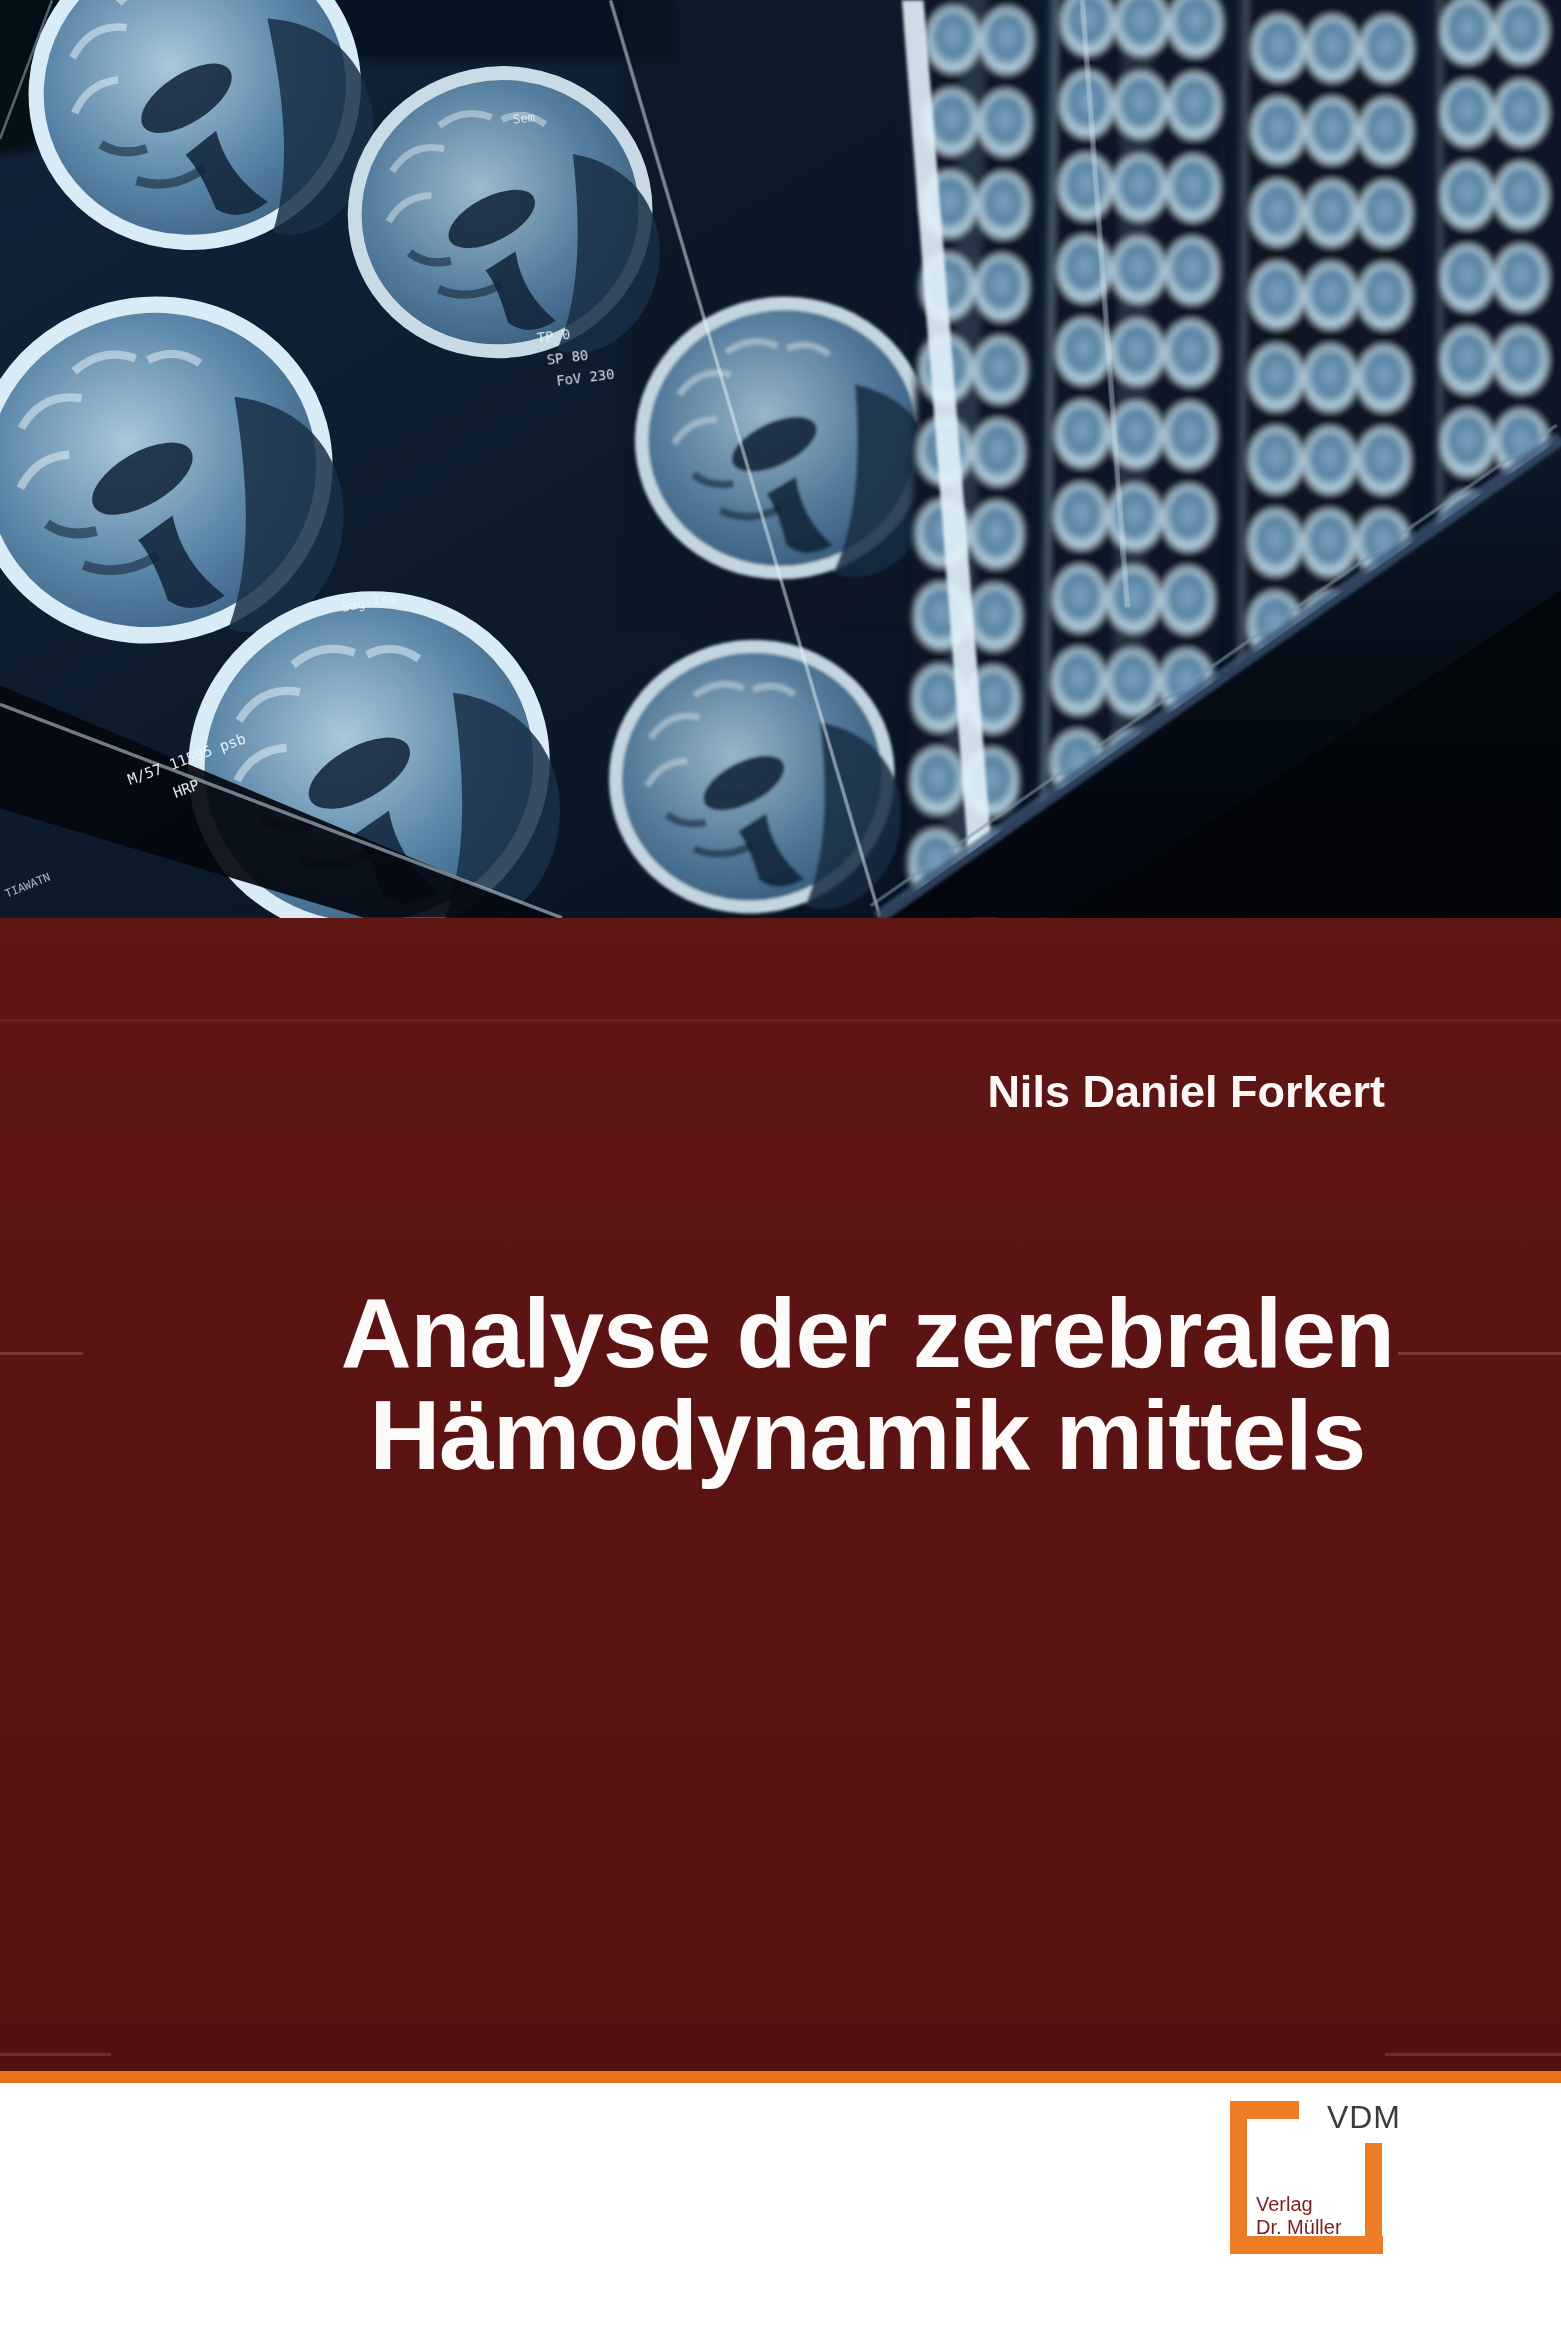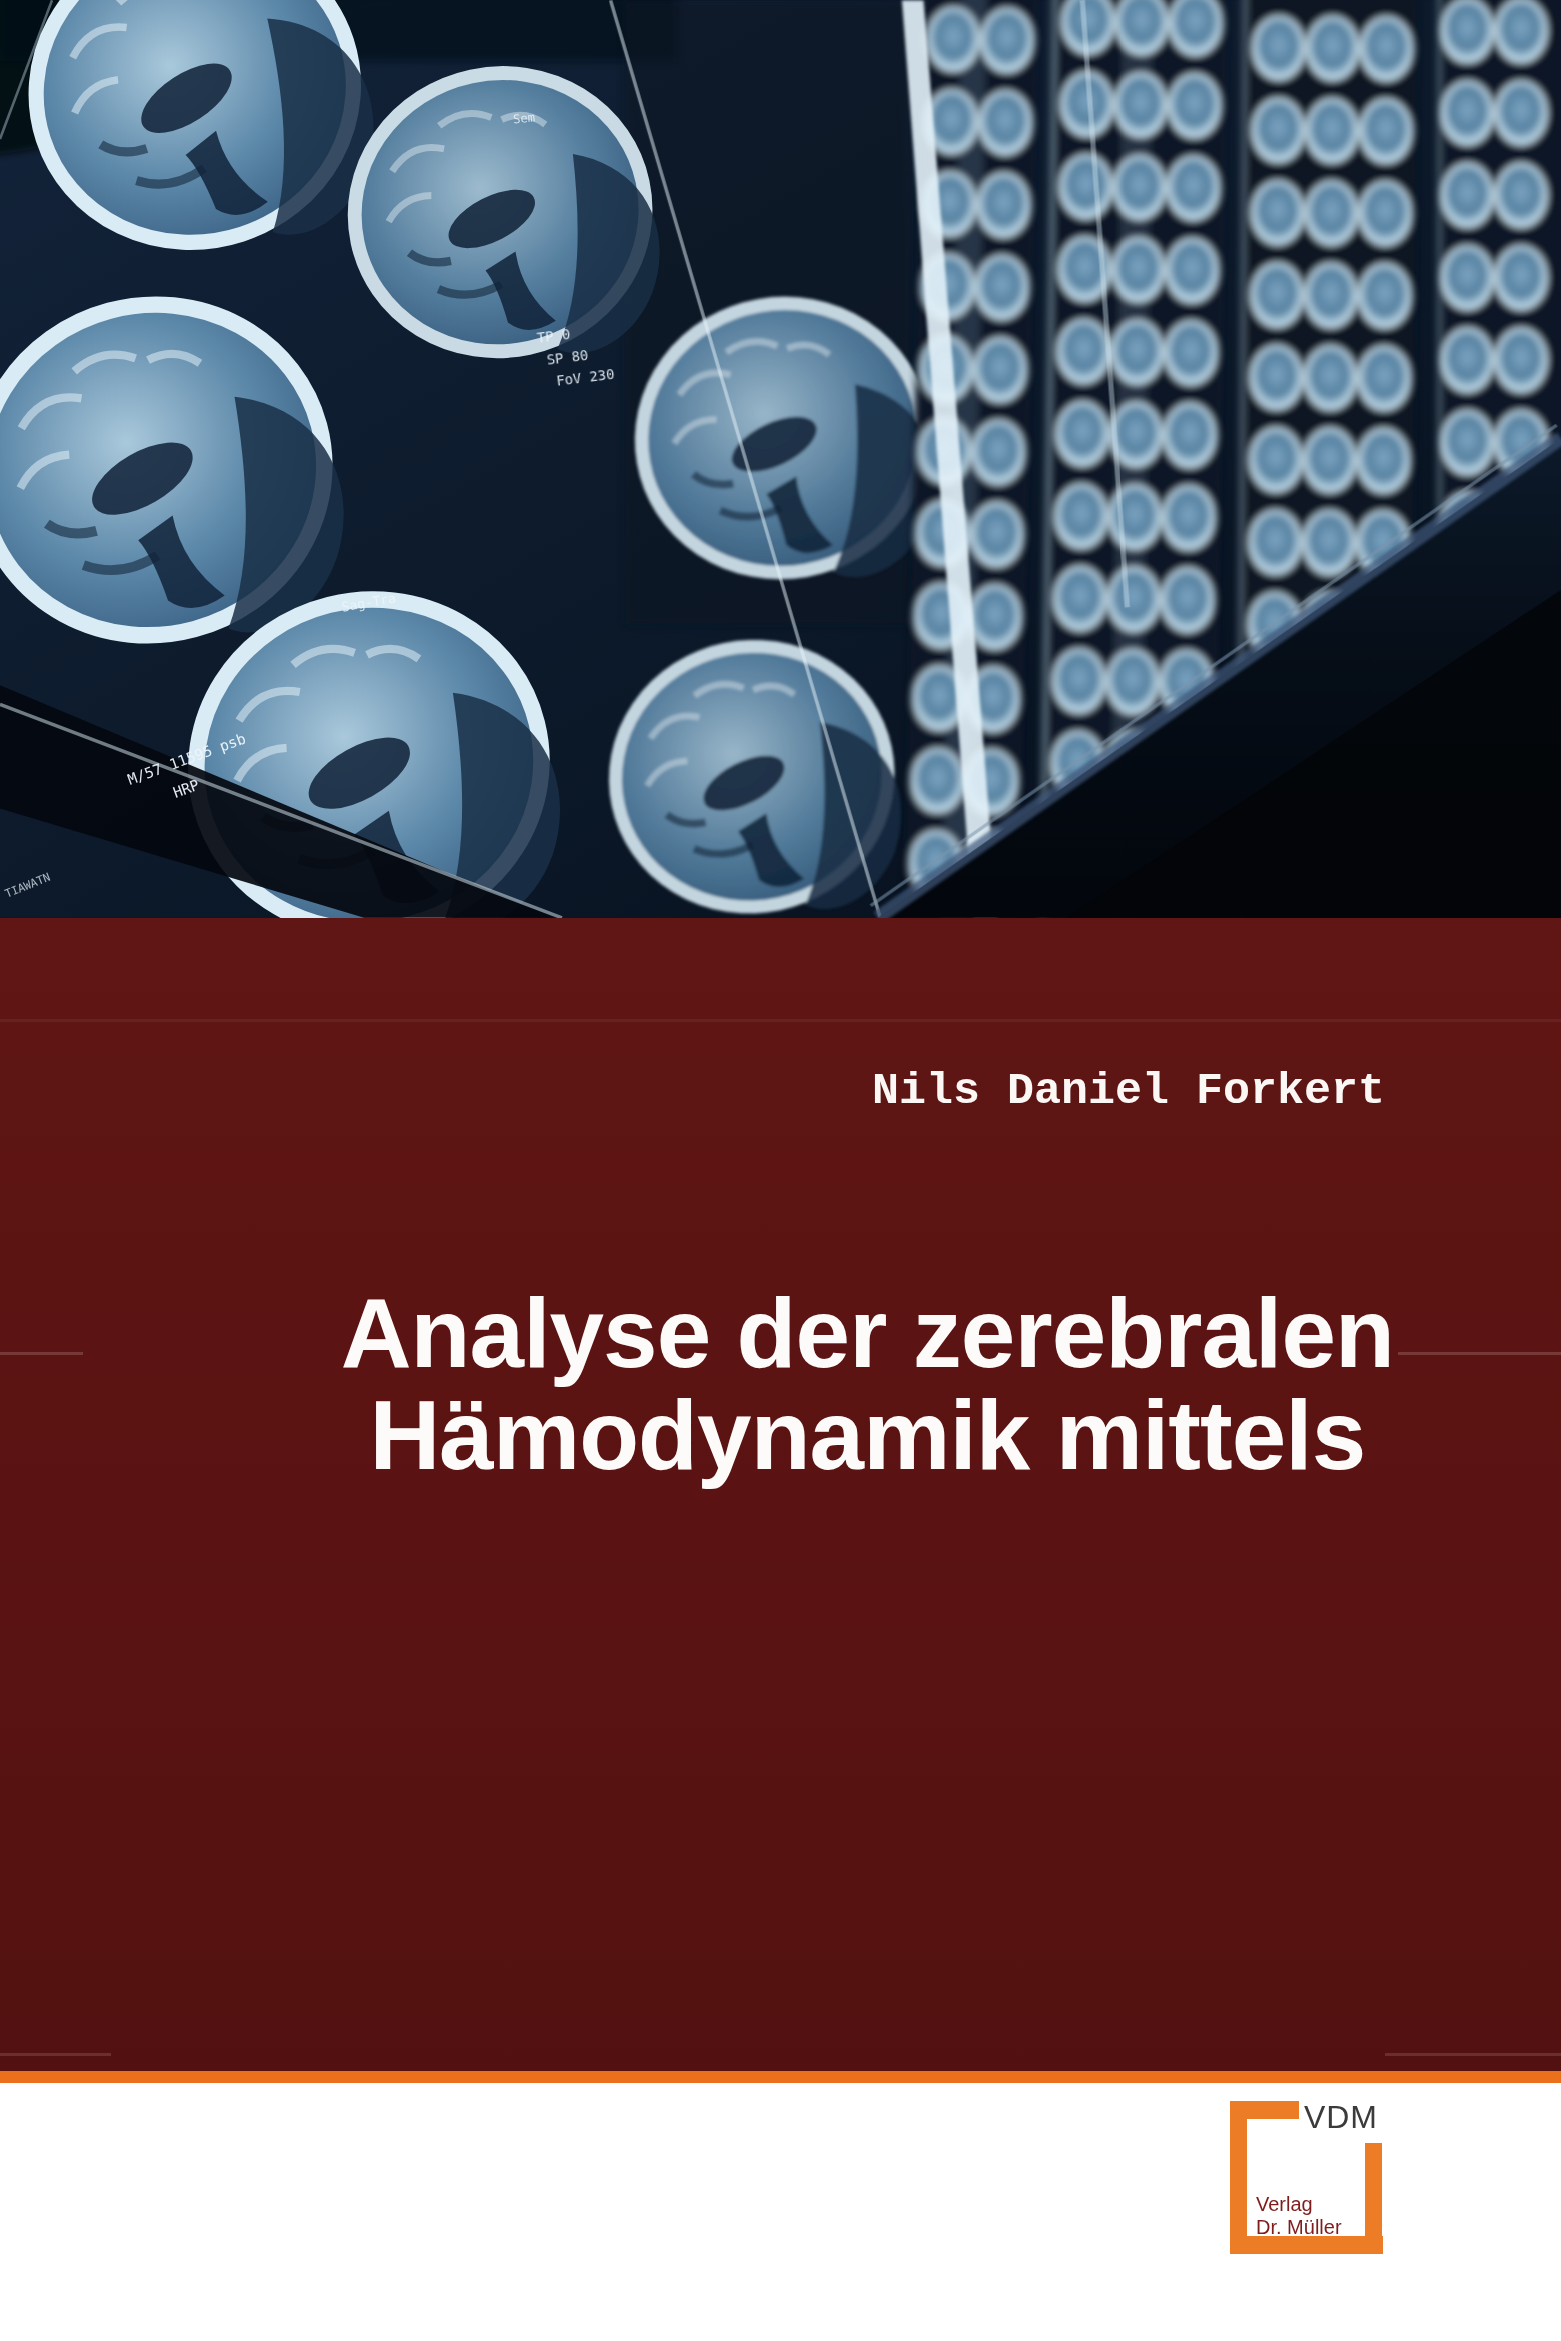--- a/index.html
+++ b/index.html
@@ -23,38 +23,37 @@
   .pin-full {top:101px;left:0;width:1561px;background:rgba(255,255,255,0.055);}
   .pin-midL {top:434px;left:0;width:83px;background:rgba(255,255,255,0.16);}
   .pin-midR {top:434px;left:1398px;width:163px;background:rgba(255,255,255,0.16);}
   .pin-lowL {top:1135px;left:0;width:111px;background:rgba(255,255,255,0.13);}
   .pin-lowR {top:1135px;left:1385px;width:176px;background:rgba(255,255,255,0.13);}
 
   .author{
     position:absolute;top:149px;right:176px;
     font-size:45px;line-height:50px;font-weight:700;color:#fbf7f5;
     white-space:nowrap;
-    font-family:Liberation Mono, monospace;
   }
   .title{
     position:absolute;top:364px;right:167px;text-align:center;
     font-size:98px;line-height:102px;font-weight:700;color:#fdfbfa;
     letter-spacing:-0.9px;white-space:nowrap;
   }
   .subtitle{
     position:absolute;top:756px;right:169px;text-align:right;
     font-size:57px;line-height:68px;font-weight:400;color:#f7efee;
     white-space:nowrap;
   }
 
   
   .orange-stripe{position:absolute;left:0;top:2071px;width:1561px;height:12px;background:#EA701C;}
   .footer{position:absolute;left:0;top:2084px;width:1561px;height:258px;background:#ffffff;}
 
-  .vdm-logo{position:absolute;left:1230px;top:17.3px;width:153px;height:153px;}
+  .vdm-logo{position:absolute;left:1230px;top:17.3px;width:153px;height:153px;padding-left:23px;}
   .vdm-bar{position:absolute;background:#ED7C26;}
   .bar-left  {left:0;top:0;width:17.3px;height:153px;}
   .bar-bottom{left:0;top:135px;width:153px;height:17.3px;}
   .bar-right {left:135px;top:42px;width:17.3px;height:111px;}
   .bar-top   {left:0;top:0;width:69px;height:17.3px;}
   .vdm-text{
     position:absolute;right:5.2px;top:0;
     font-size:32px;line-height:33px;letter-spacing:0.9px;color:#3b3b3a;
   }
   .verlag{

